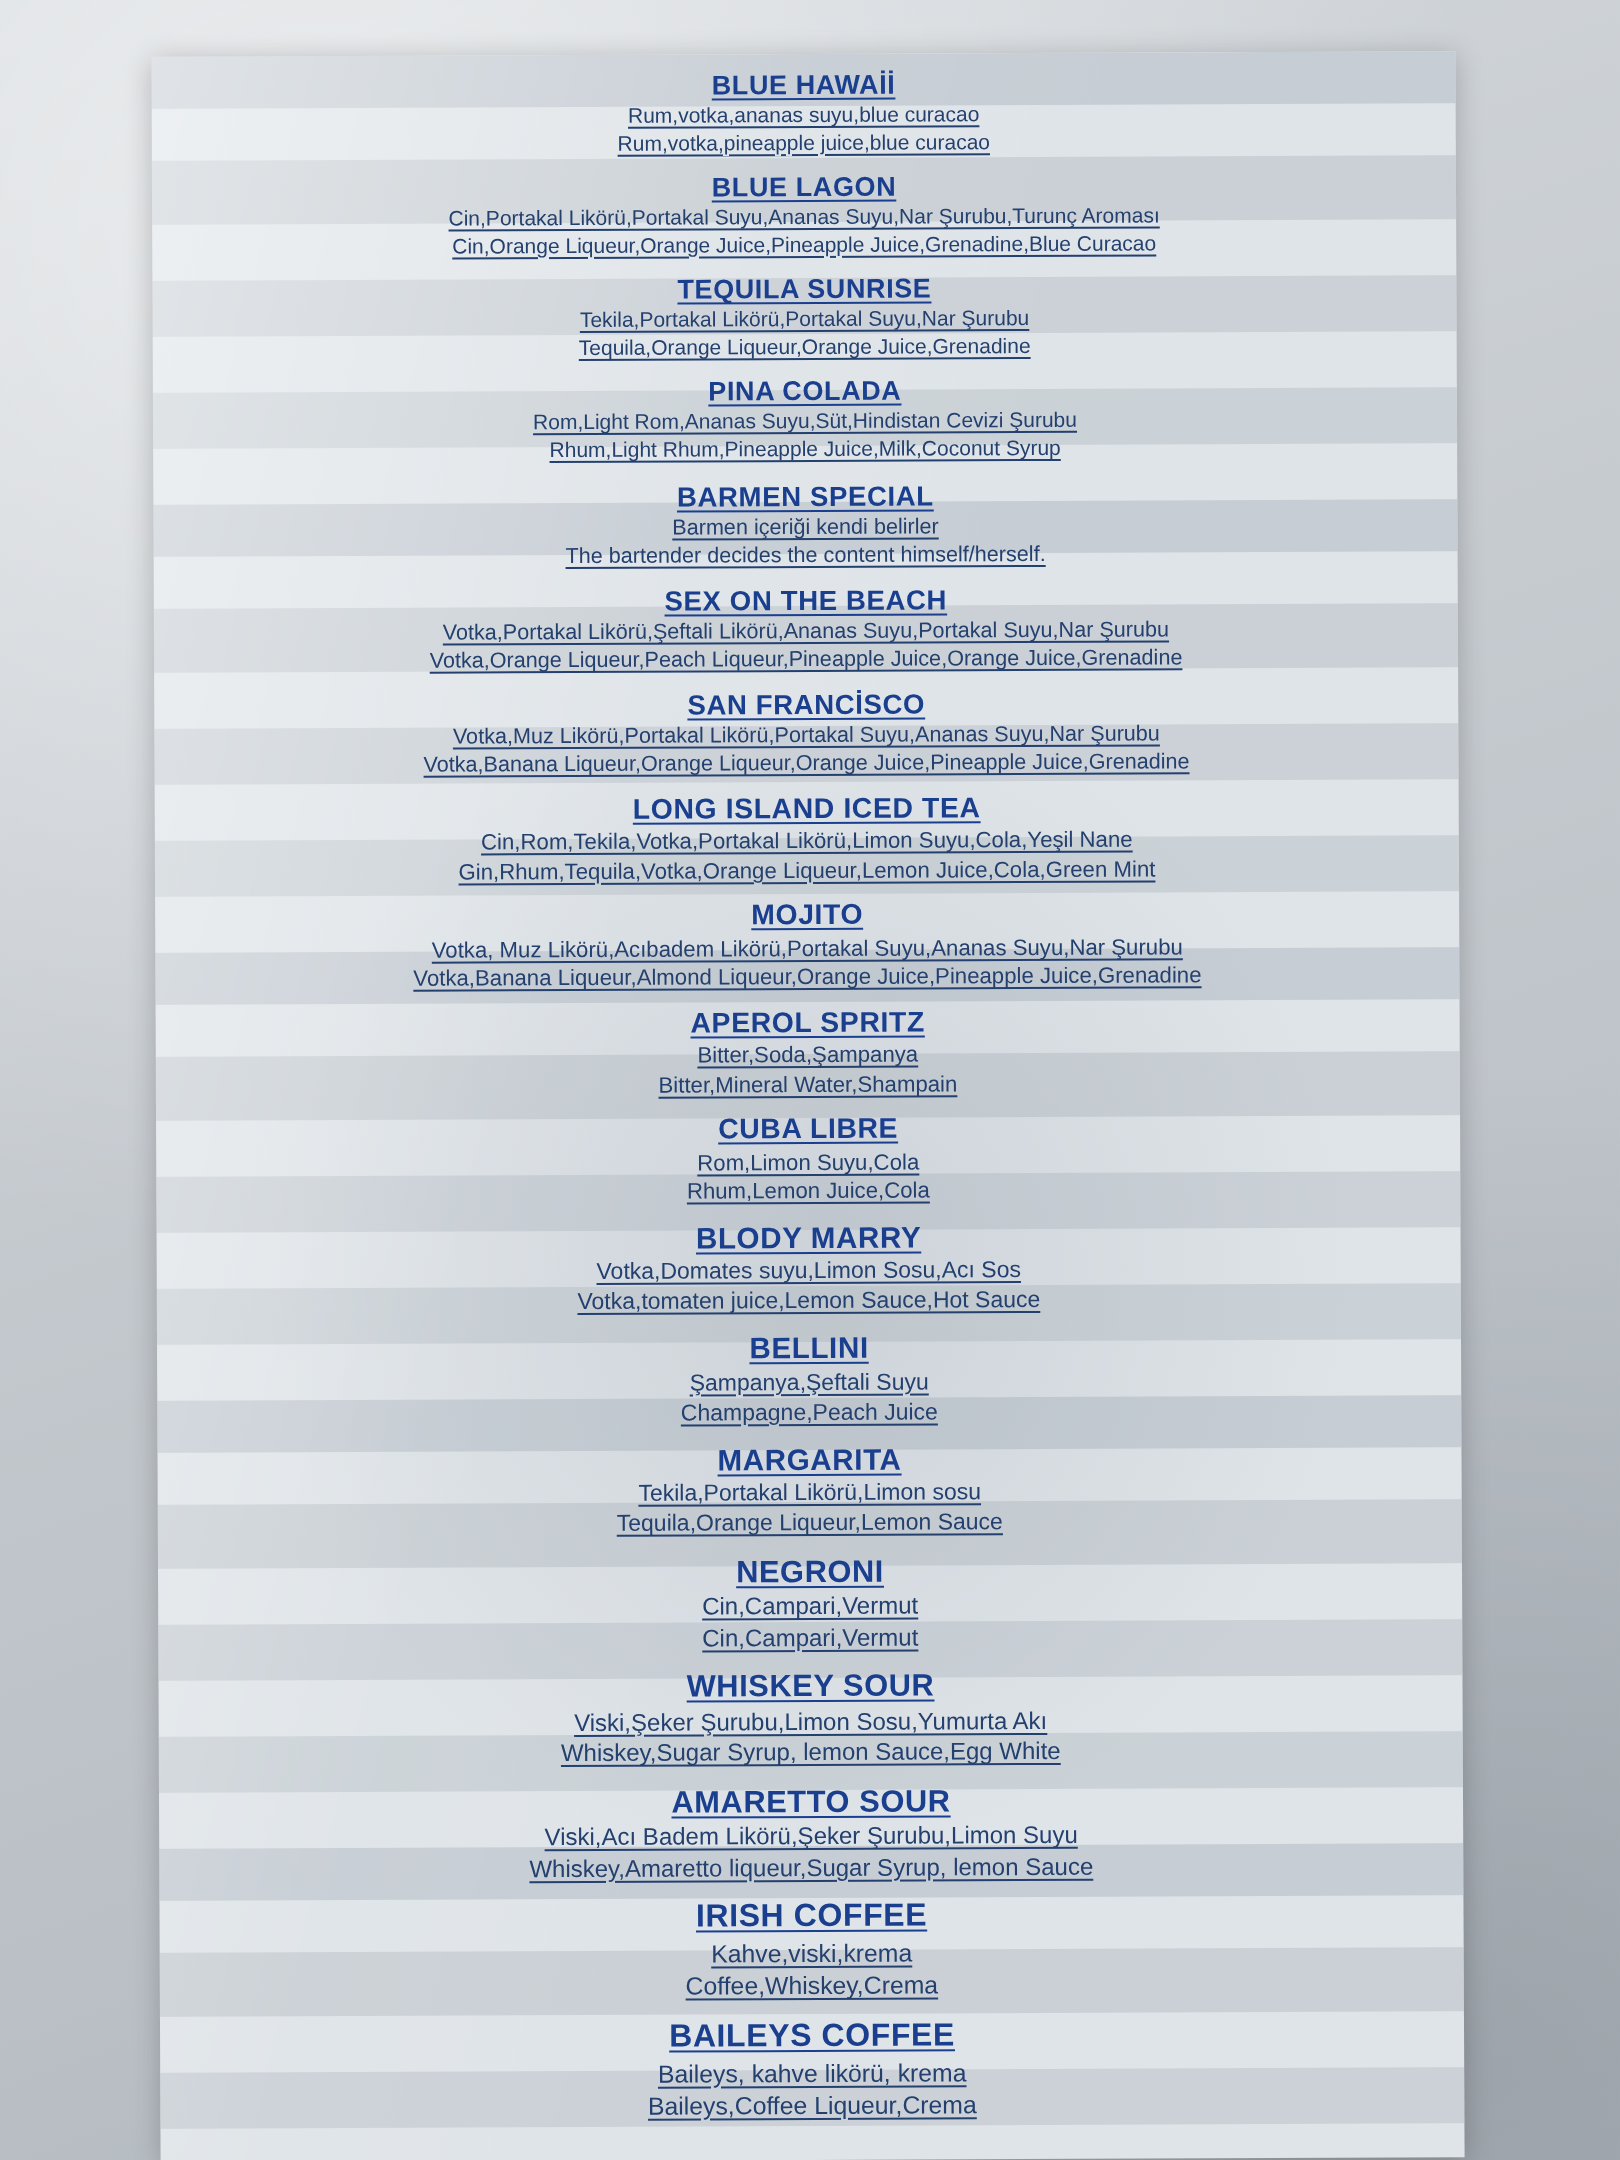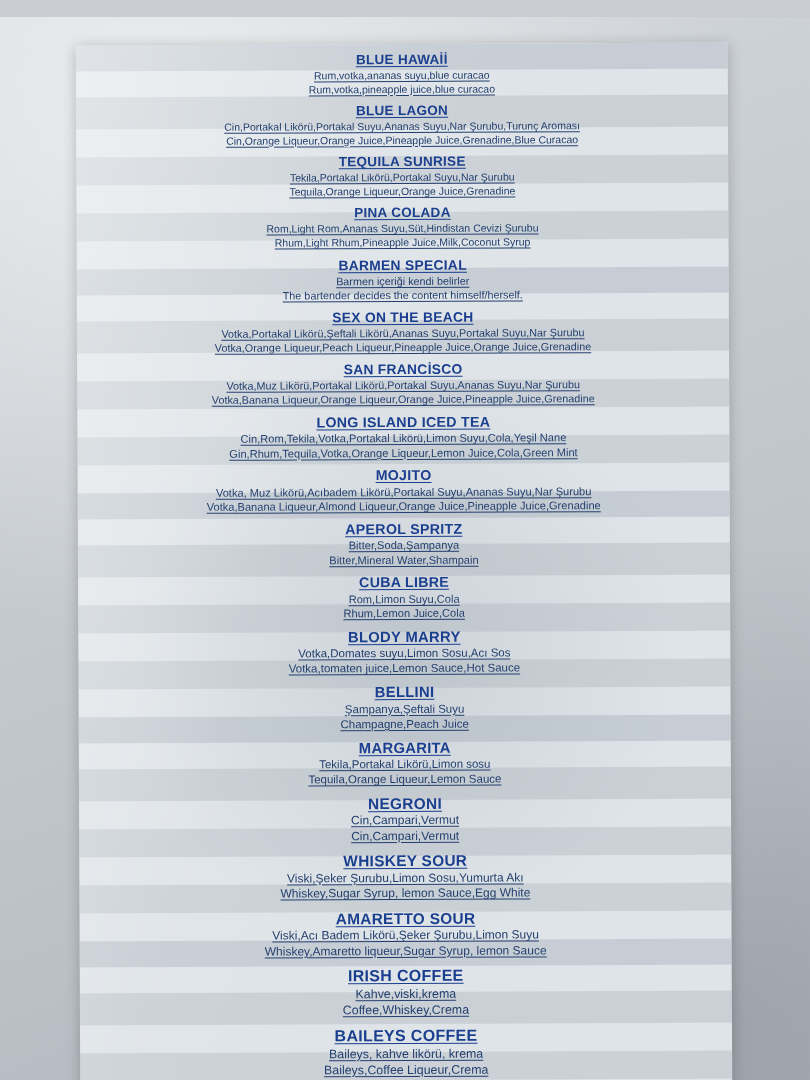--- a/index.html
+++ b/index.html
@@ -15,21 +15,20 @@
   }
 
   
   #photo {
     position: absolute;
     inset: 0;
     background:
       radial-gradient(120% 80% at 20% 10%, rgba(255,255,255,0.55), rgba(255,255,255,0) 60%),
       radial-gradient(90% 70% at 90% 95%, rgba(120,128,136,0.35), rgba(255,255,255,0) 65%),
       linear-gradient(160deg, #d5d9dd 0%, #c6cbd0 40%, #b9bfc5 75%, #aeb4bb 100%);
-    margin-top: 17px;
   }
 
   
   #sheet {
     position: absolute;
     left: 78px;
     top: 27px;
     width: 652px;
     height: 1053px;
     background: #dfe4e8;

